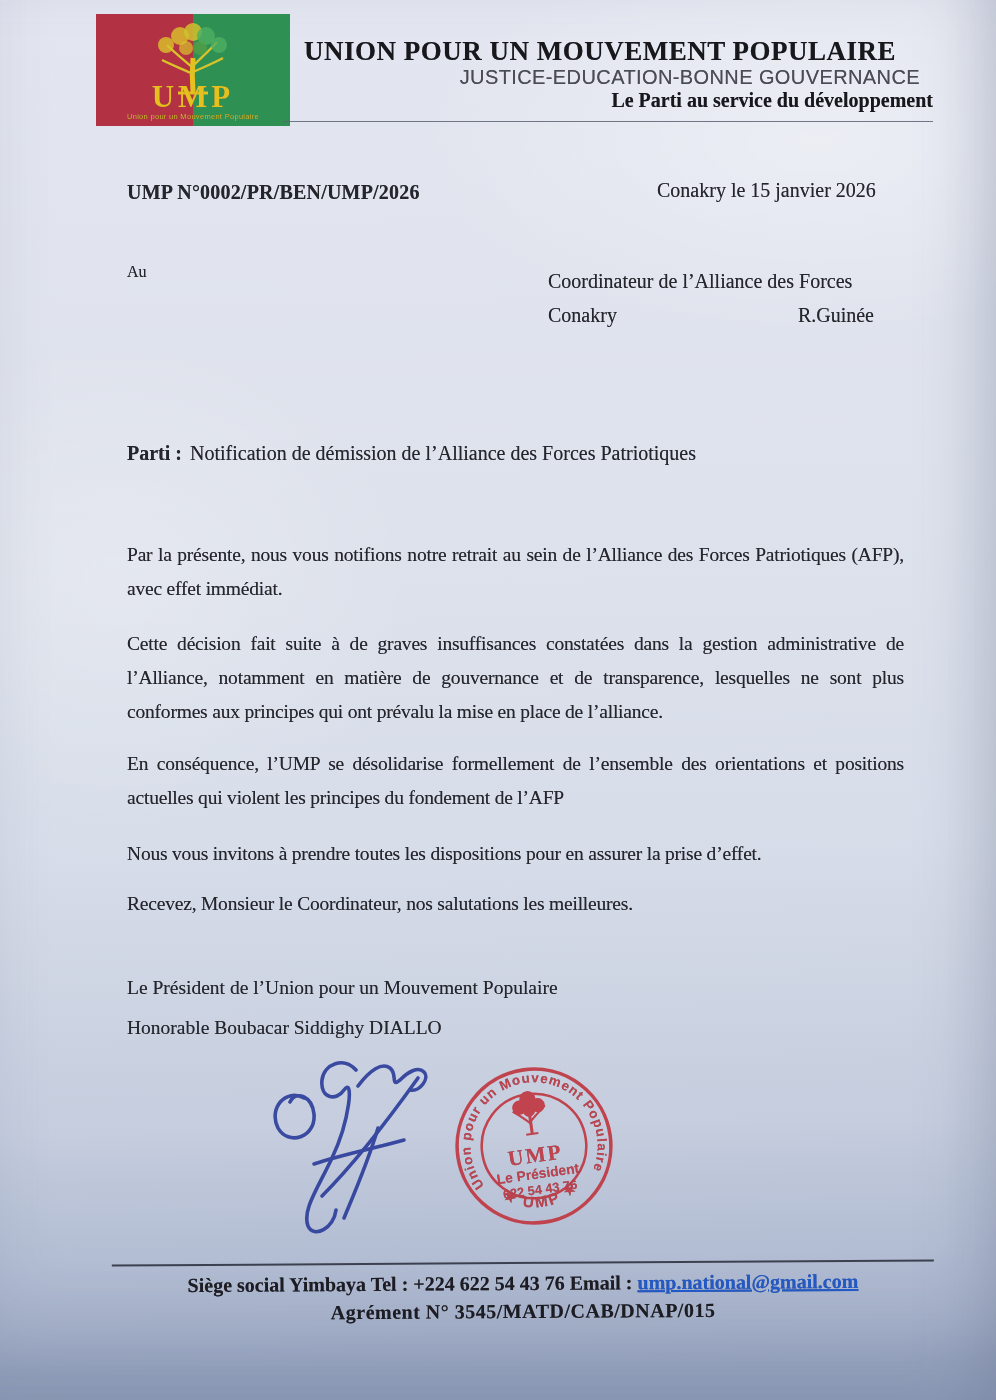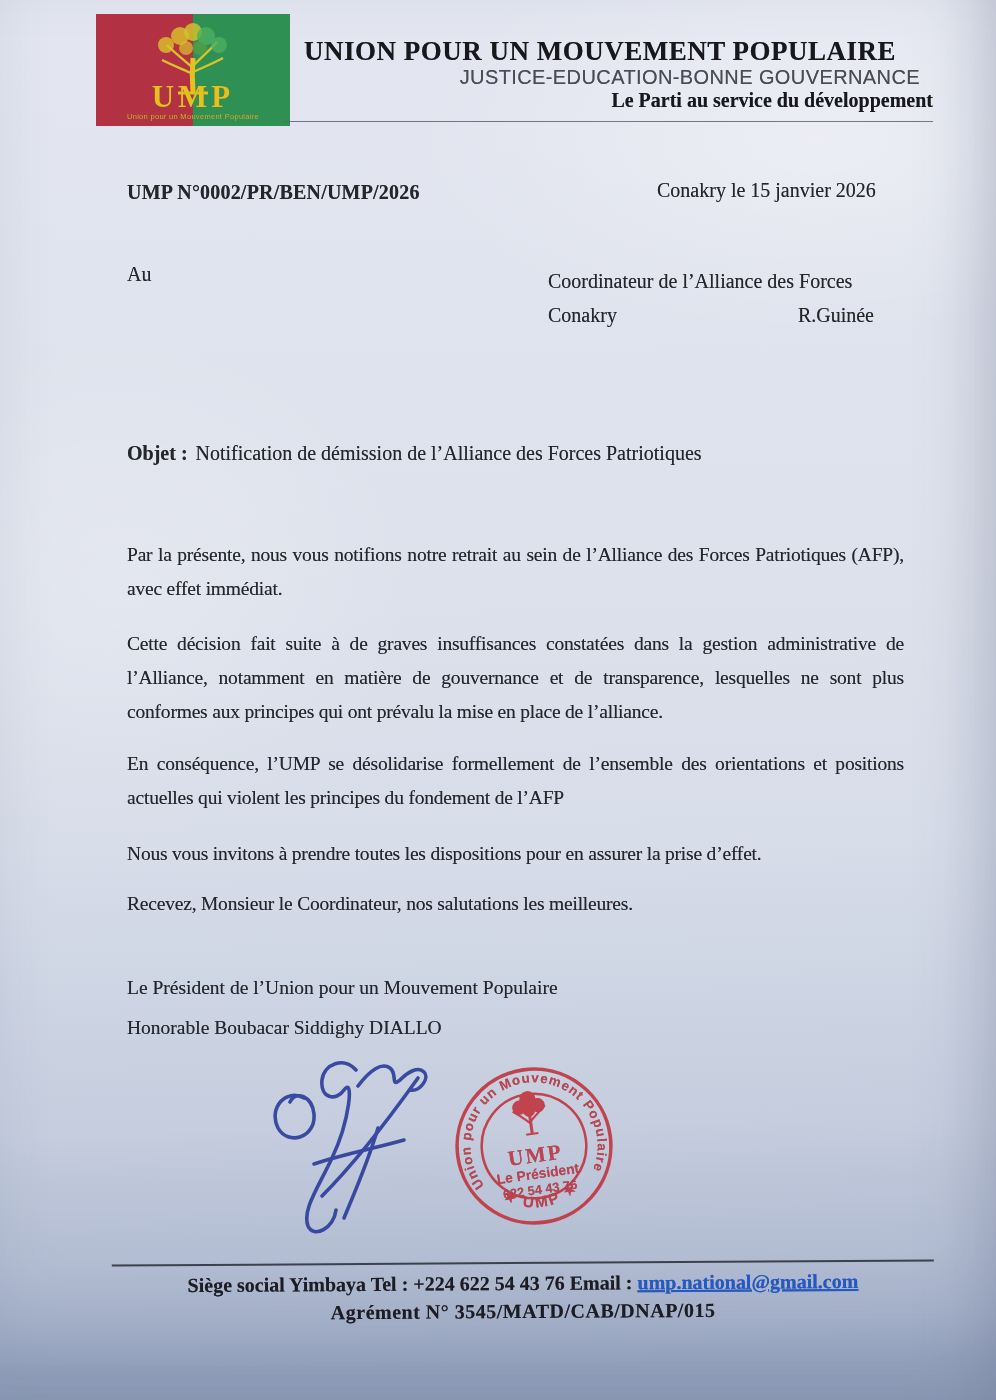--- a/index.html
+++ b/index.html
@@ -14,21 +14,21 @@
   }
   .abs{position:absolute;}
   
   .logo{left:96px;top:14px;width:194px;height:112px;}
   .hdr-title{left:280px;top:36px;width:640px;text-align:center;font-size:27px;font-weight:bold;letter-spacing:.5px;color:#17171c;}
   .hdr-sub{left:280px;top:66px;width:640px;text-align:right;font-family:"Liberation Sans","DejaVu Sans",sans-serif;font-size:20px;color:#4b4b55;letter-spacing:.4px;}
   .hdr-tagline{left:283px;top:89px;width:650px;height:32px;text-align:right;font-size:20px;font-weight:bold;color:#17171c;border-bottom:1.5px solid rgba(92,97,112,.85);}
   
   .ref{left:127px;top:181px;font-size:20px;font-weight:bold;letter-spacing:.2px;}
   .dateline{left:657px;top:179px;font-size:20px;}
-  .to{left:127px;top:263px;font-size:20px;text-align:center;}
+  .to{left:127px;top:263px;font-size:16px;text-align:center;}
   .recipient{left:548px;top:264px;width:332px;font-size:20px;line-height:34px;}
   .recip-row{display:flex;justify-content:space-between;padding-right:6px;}
   
   .subject{left:127px;top:442px;width:800px;font-size:20px;}
   .subject .lbl{font-weight:bold;margin-right:8px;}
   .greeting{left:127px;top:497px;font-size:19.5px;}
   .para{left:127px;top:0;width:777px;font-size:19.5px;line-height:34px;text-align:justify;letter-spacing:-.2px;}
   .p1{top:538px;} .p2{top:627px;} .p3{top:747px;} .p4{top:837px;text-align:left;} .p5{top:887px;text-align:left;}
   .signoff-title{left:127px;top:977px;font-size:19.5px;}
   .signoff-name{left:127px;top:1017px;font-size:19.5px;}
@@ -80,21 +80,21 @@
   <div class="abs to">Au</div>
   <div class="abs recipient">
     <div>Coordinateur de l’Alliance des Forces</div>
     <div class="recip-row">
       <span>Conakry</span>
       <span>R.Guinée</span>
     </div>
   </div>
 
   <div class="abs subject">
-    <span class="lbl">Objet :</span><span>Notification de démission de l’Alliance des Forces Patriotiques</span>
+    <span class="lbl">Parti :</span><span>Notification de démission de l’Alliance des Forces Patriotiques</span>
   </div>
 
   <div class="abs para p1">Par la présente, nous vous notifions notre retrait au sein de l’Alliance des Forces Patriotiques (AFP), avec effet immédiat.</div>
   <div class="abs para p2">Cette décision fait suite à de graves insuffisances constatées dans la gestion administrative de l’Alliance, notamment en matière de gouvernance et de transparence, lesquelles ne sont plus conformes aux principes qui ont prévalu la mise en place de l’alliance.</div>
   <div class="abs para p3">En conséquence, l’UMP se désolidarise formellement de l’ensemble des orientations et positions actuelles qui violent les principes du fondement de l’AFP</div>
   <div class="abs para p4">Nous vous invitons à prendre toutes les dispositions pour en assurer la prise d’effet.</div>
   <div class="abs signoff-title">Le Président de l’Union pour un Mouvement Populaire</div>
 
   <div class="abs para p5">Recevez, Monsieur le Coordinateur, nos salutations les meilleures.</div>
   <div class="abs signoff-name">Honorable Boubacar Siddighy DIALLO</div>

